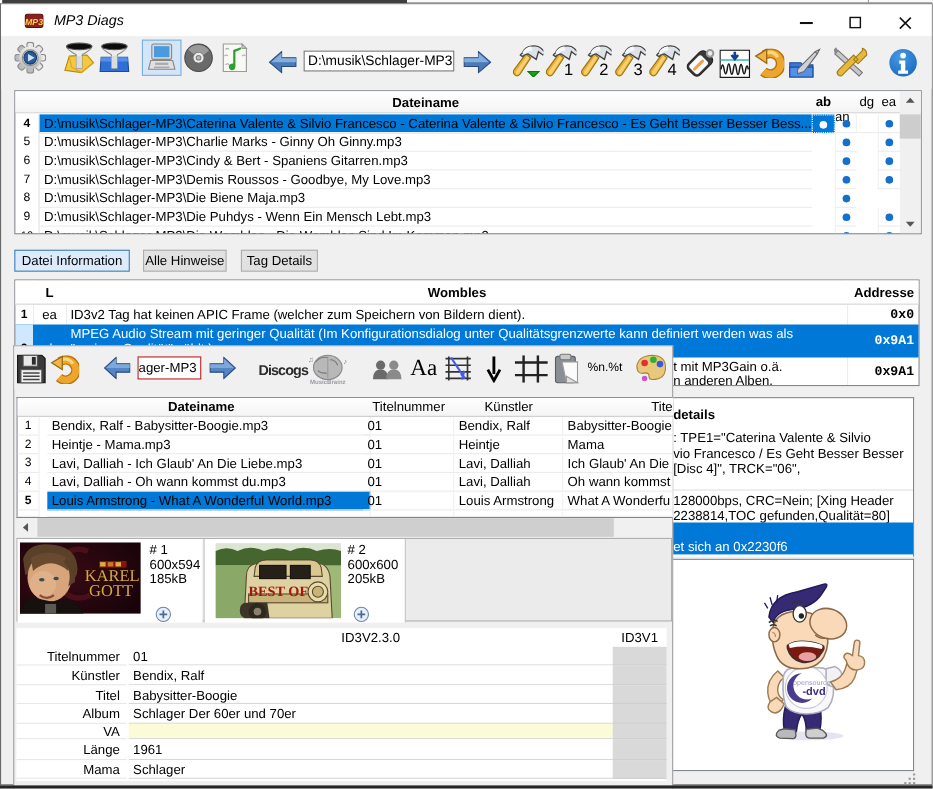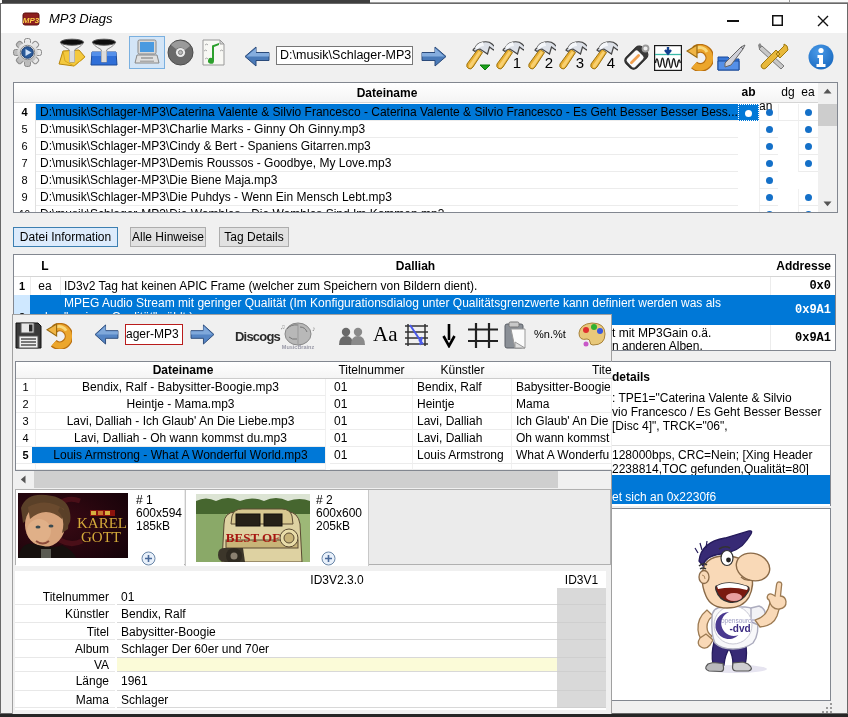--- a/index.html
+++ b/index.html
@@ -295,21 +295,21 @@
 <div class="abs" style="left:13px;top:227px;width:105px;height:20px;background:#dcebfc;border:1px solid #3c7fb1;text-align:center;line-height:18px;">Datei Information</div>
 <div class="abs" style="left:130px;top:227px;width:76px;height:20px;background:#e1e1e1;border:1px solid #adadad;text-align:center;line-height:18px;">Alle Hinweise</div>
 <div class="abs" style="left:219px;top:227px;width:70px;height:20px;background:#e1e1e1;border:1px solid #adadad;text-align:center;line-height:18px;">Tag Details</div>
 
 <div class="abs" style="left:13px;top:254px;width:823px;height:97px;border:1px solid #828790;background:#fff;" id="notestable">
   <div class="abs" style="left:16px;top:0;width:1px;height:95px;background:#ececec;"></div>
   <div class="abs" style="left:46px;top:0;width:1px;height:95px;background:#ececec;"></div>
   <div class="abs" style="left:756px;top:0;width:1px;height:95px;background:#ececec;"></div>
   <div class="abs" style="left:0;top:0;width:821px;height:22px;background:#fff;border-bottom:1px solid #d5d5d5;">
     <div class="abs" style="left:16px;top:4px;width:30px;text-align:center;font-weight:bold;">L</div>
-    <div class="abs" style="left:46px;top:4px;width:711px;text-align:center;font-weight:bold;">Dalliah</div>
+    <div class="abs" style="left:46px;top:4px;width:711px;text-align:center;font-weight:bold;">Wombles</div>
     <div class="abs" style="left:757px;top:4px;width:60px;text-align:right;font-weight:bold;">Addresse</div>
   </div>
 
   <div class="abs" style="left:0;top:23px;width:821px;height:17px;">
     <div class="abs" style="left:0;top:0;width:16px;height:17px;text-align:center;line-height:16px;font-size:11px;font-weight:bold;">1</div>
     <div class="abs" style="left:16px;top:0;width:30px;height:17px;text-align:center;line-height:16px;">ea</div>
     <div class="abs" style="left:50px;top:0;height:17px;line-height:16px;">ID3v2 Tag hat keinen APIC Frame (welcher zum Speichern von Bildern dient).</div>
     <div class="abs" style="left:697px;top:0;width:120px;height:29px;line-height:16px;text-align:right;font-family:'Liberation Mono',monospace;font-weight:bold;font-size:12px;">0x0</div>
   </div>
 
@@ -486,21 +486,21 @@
       <circle cx="23" cy="10" r="3" fill="#3858e0"></circle>
       <circle cx="9" cy="23" r="2.5" fill="#c858c8"></circle>
     </svg>
   </div>
 
   <div class="abs" style="left:2px;top:46px;width:596px;height:110px;border:1px solid #828790;border-right:none;background:#fff;" id="dtable">
     <style>
       .drow { position:absolute; left:0; width:596px; height:17px; line-height:16px; }
       .drow div { position:absolute; top:0; height:17px; border-bottom:1px solid #ececec; border-right:1px solid #f0f0f0; overflow:hidden; white-space:nowrap; }
       .dc0 { left:0; width:20px; text-align:center; font-size:11px; border-right:1px solid #e0e0e0; }
-      .dc1 { left:16px; width:294px; padding-left:4px;text-align:center; }
+      .dc1 { left:27px; width:294px; padding-left:4px; }
       .dc2 { left:314px; width:83px; padding-left:4px; }
       .dc3 { left:397px; width:99px; padding-left:4px; }
       .dc4 { left:496px; width:100px; padding-left:4px; }
     </style>
 
     <div class="abs" style="left:0;top:0;width:596px;height:17px;background:linear-gradient(#ffffff,#f4f4f4);border-bottom:1px solid #cccccc;overflow:hidden;">
       <div class="abs" style="left:20px;width:294px;text-align:center;font-weight:bold;top:1px;">Dateiname</div>
       <div class="abs" style="left:314px;width:83px;text-align:center;top:1px;">Titelnummer</div>
       <div class="abs" style="left:397px;width:99px;text-align:center;top:1px;">Künstler</div>
       <div class="abs" style="left:576px;width:60px;top:1px;">Titel</div>

